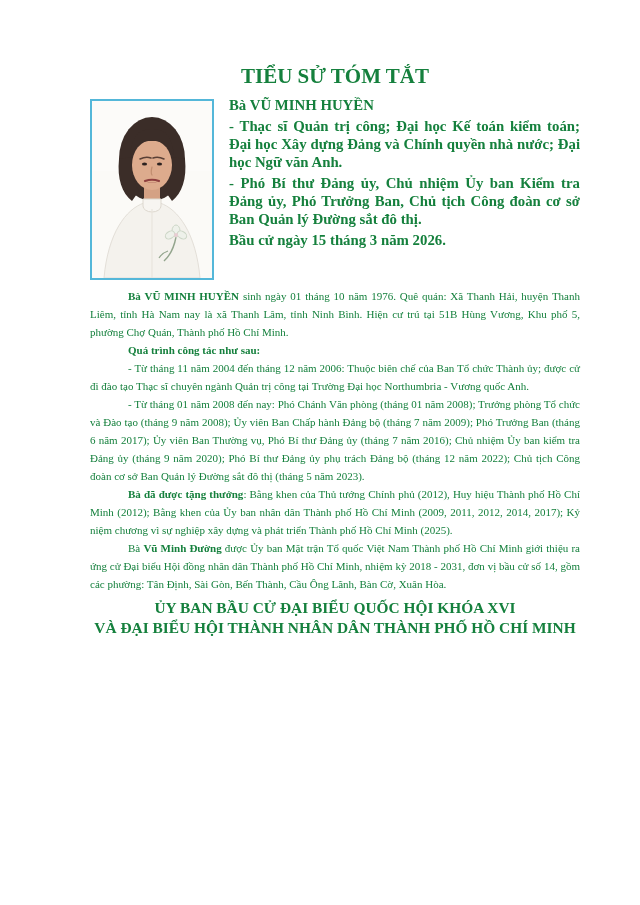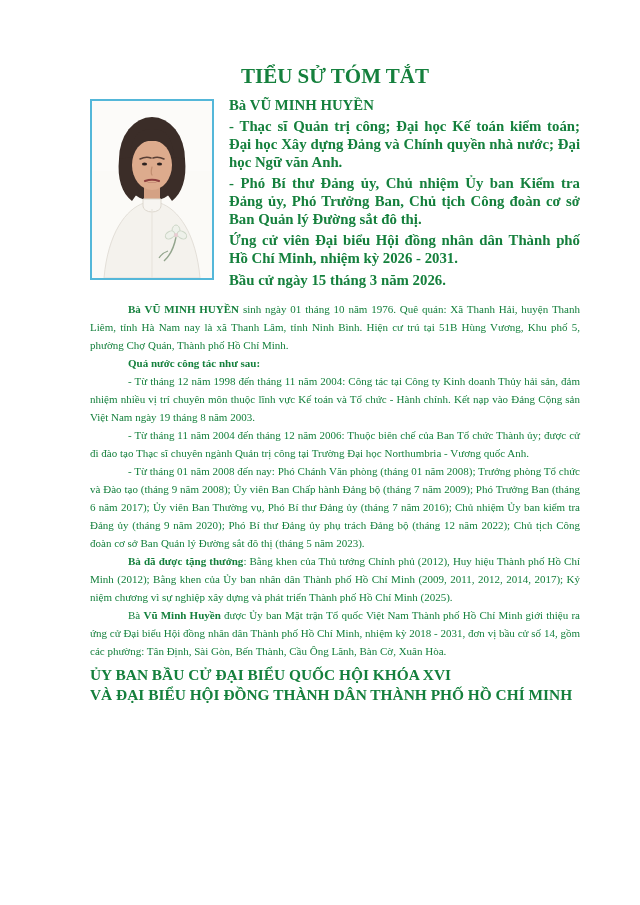--- a/index.html
+++ b/index.html
@@ -37,21 +37,21 @@
     line-height: 18px;
   }
   .profile-name { margin: 0 0 3px 0; }
   .profile-item { margin: 0 0 3px 0; text-align: justify; }
   .profile-item.spaced { margin-bottom: 4px; }
   .bio { margin-top: 7px; font-size: 11px; line-height: 18px; }
   .bio p { margin: 0; text-align: justify; text-indent: 38px; }
   .bio .career-heading { font-weight: bold; text-align: left; }
   .footer {
     margin-top: 5px;
-    text-align: left;
+    text-align: center;
     font-weight: bold;
     font-size: 15.4px;
     line-height: 20px;
   }
   .footer p { margin: 0; }
   b { font-weight: bold; }
 </style>
 </head>
 <body>
 
@@ -100,37 +100,35 @@
           <circle cx="84" cy="134" r="2" fill="#e8cdd2"></circle>
           <path d="M76 150 q-6 2 -9 7" stroke="#93a58d" stroke-width="1.2" fill="none"></path>
         </g>
       </svg>
     </div>
 
     <div class="profile-info">
       <p class="profile-name">Bà VŨ MINH HUYỀN</p>
       <p class="profile-item">- Thạc sĩ Quản trị công; Đại học Kế toán kiểm toán; Đại học Xây dựng Đảng và Chính quyền nhà nước; Đại học Ngữ văn Anh.</p>
       <p class="profile-item">- Phó Bí thư Đảng ủy, Chủ nhiệm Ủy ban Kiểm tra Đảng ủy, Phó Trưởng Ban, Chủ tịch Công đoàn cơ sở Ban Quản lý Đường sắt đô thị.</p>
-      <p class="profile-item spaced">Ứng cử viên Đại biểu Hội đồng nhân dân Thành phố Hồ Chí Minh, nhiệm kỳ 2026 - 2031.</p>
       <p class="profile-item spaced">Bầu cử ngày 15 tháng 3 năm 2026.</p>
     </div>
   </div>
 
   <div class="bio">
     <p><b>Bà VŨ MINH HUYỀN</b><span> sinh ngày 01 tháng 10 năm 1976. Quê quán: Xã Thanh Hải, huyện Thanh Liêm, tỉnh Hà Nam nay là xã Thanh Lâm, tỉnh Ninh Bình. Hiện cư trú tại 51B Hùng Vương, Khu phố 5, phường Chợ Quán, Thành phố Hồ Chí Minh.</span></p>
 
-    <p class="career-heading">Quá nước công tác như sau:</p>
+    <p class="career-heading">Quá trình công tác như sau:</p>
 
-    <p>- Từ tháng 12 năm 1998 đến tháng 11 năm 2004: Công tác tại Công ty Kinh doanh Thủy hải sản, đảm nhiệm nhiều vị trí chuyên môn thuộc lĩnh vực Kế toán và Tổ chức - Hành chính. Kết nạp vào Đảng Cộng sản Việt Nam ngày 19 tháng 8 năm 2003.</p>
     <p>- Từ tháng 11 năm 2004 đến tháng 12 năm 2006: Thuộc biên chế của Ban Tổ chức Thành ủy; được cử đi đào tạo Thạc sĩ chuyên ngành Quản trị công tại Trường Đại học Northumbria - Vương quốc Anh.</p>
     <p>- Từ tháng 01 năm 2008 đến nay: Phó Chánh Văn phòng (tháng 01 năm 2008); Trưởng phòng Tổ chức và Đào tạo (tháng 9 năm 2008); Ủy viên Ban Chấp hành Đảng bộ (tháng 7 năm 2009); Phó Trưởng Ban (tháng 6 năm 2017); Ủy viên Ban Thường vụ, Phó Bí thư Đảng ủy (tháng 7 năm 2016); Chủ nhiệm Ủy ban kiểm tra Đảng ủy (tháng 9 năm 2020); Phó Bí thư Đảng ủy phụ trách Đảng bộ (tháng 12 năm 2022); Chủ tịch Công đoàn cơ sở Ban Quản lý Đường sắt đô thị (tháng 5 năm 2023).</p>
 
     <p><b>Bà đã được tặng thưởng</b><span>: Bằng khen của Thủ tướng Chính phủ (2012), Huy hiệu Thành phố Hồ Chí Minh (2012); Bằng khen của Ủy ban nhân dân Thành phố Hồ Chí Minh (2009, 2011, 2012, 2014, 2017); Kỷ niệm chương vì sự nghiệp xây dựng và phát triển Thành phố Hồ Chí Minh (2025).</span></p>
 
-    <p><span>Bà </span><b>Vũ Minh Huyền</b><span> được Ủy ban Mặt trận Tổ quốc Việt Nam Thành phố Hồ Chí Minh giới thiệu ra ứng cử Đại biểu Hội đồng nhân dân Thành phố Hồ Chí Minh, nhiệm kỳ 2018 - 2031, đơn vị bầu cử số 14, gồm các phường: Tân Định, Sài Gòn, Bến Thành, Cầu Ông Lãnh, Bàn Cờ, Xuân Hòa.</span></p>
+    <p><span>Bà </span><b>Vũ Minh Đường</b><span> được Ủy ban Mặt trận Tổ quốc Việt Nam Thành phố Hồ Chí Minh giới thiệu ra ứng cử Đại biểu Hội đồng nhân dân Thành phố Hồ Chí Minh, nhiệm kỳ 2018 - 2031, đơn vị bầu cử số 14, gồm các phường: Tân Định, Sài Gòn, Bến Thành, Cầu Ông Lãnh, Bàn Cờ, Xuân Hòa.</span></p>
   </div>
 
   <div class="footer">
     <p>ỦY BAN BẦU CỬ ĐẠI BIỂU QUỐC HỘI KHÓA XVI</p>
-    <p>VÀ ĐẠI BIỂU HỘI ĐỒNG THÀNH DÂN THÀNH PHỐ HỒ CHÍ MINH</p>
+    <p>VÀ ĐẠI BIỂU HỘI THÀNH NHÂN DÂN THÀNH PHỐ HỒ CHÍ MINH</p>
   </div>
 
 </div>
 
 </body></html>

